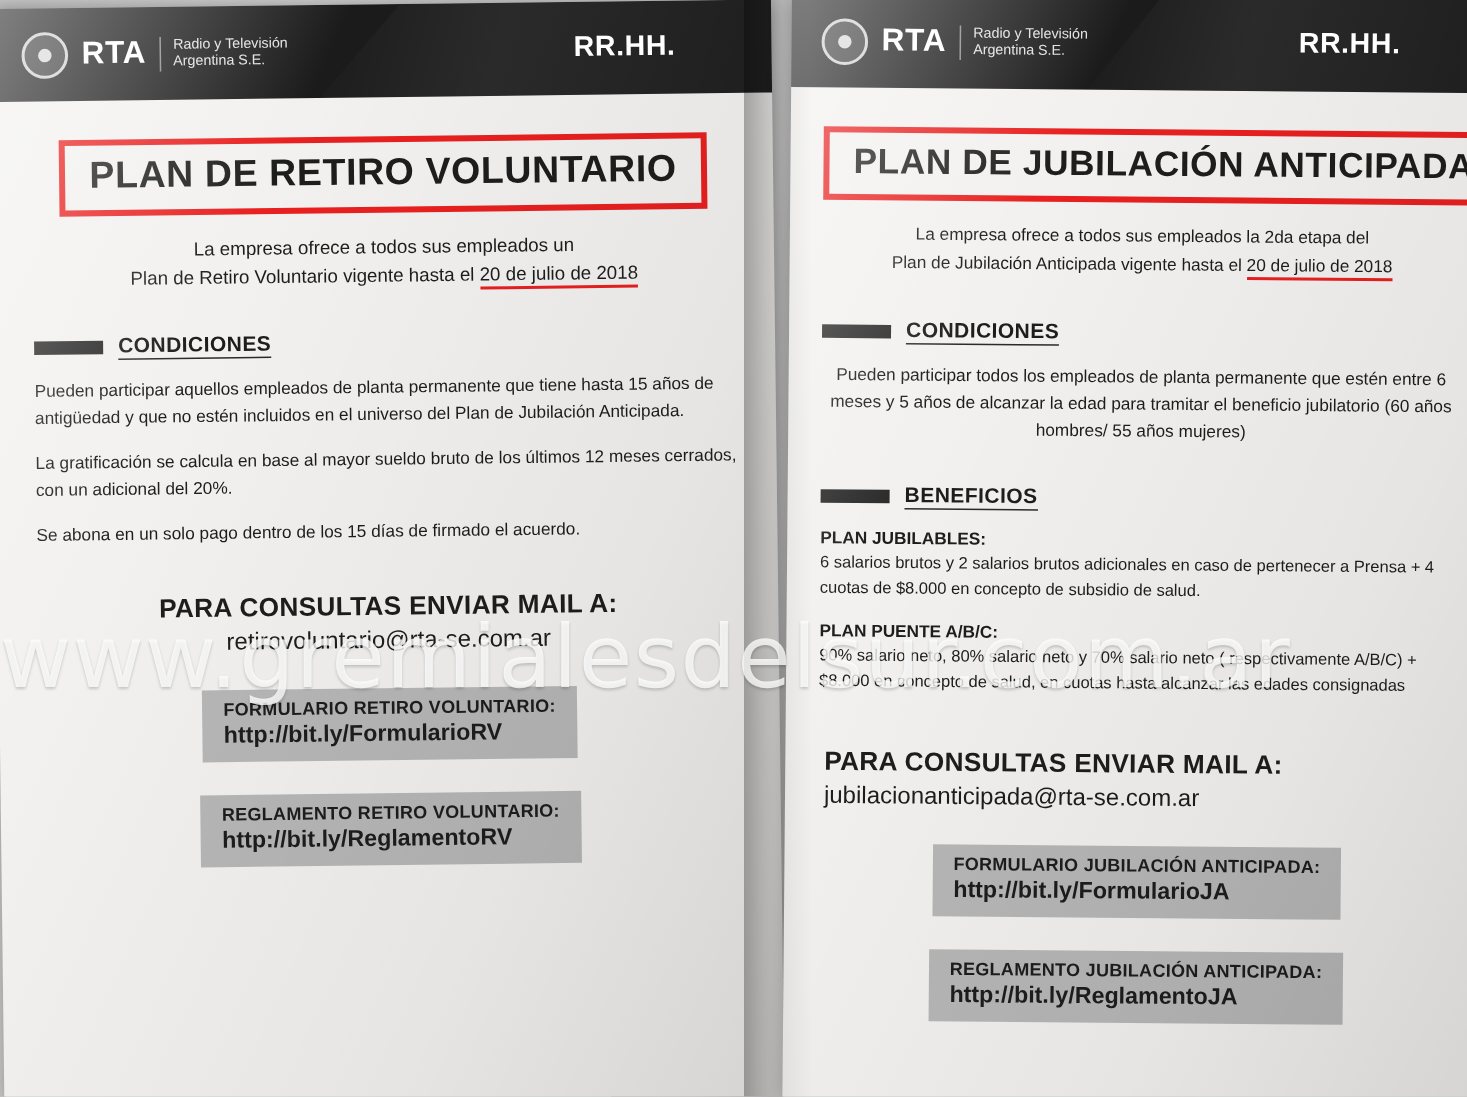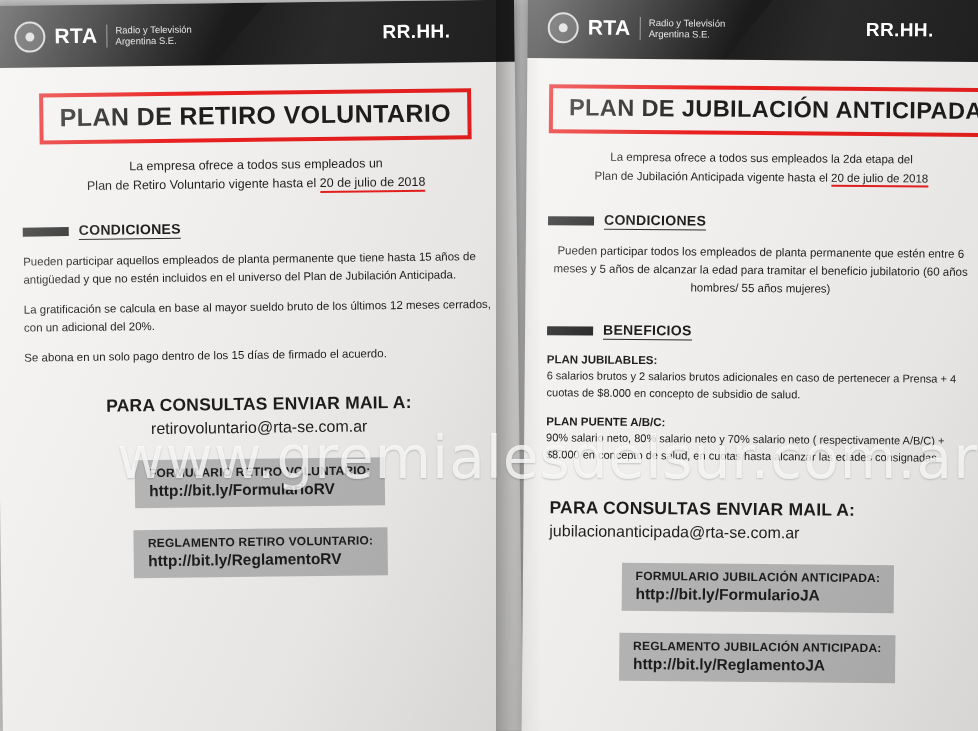--- a/index.html
+++ b/index.html
@@ -217,22 +217,22 @@
   .links-wrap { text-align: center; }
 
   
   #sheet-right .doc-body { padding: 0 22px; }
   #sheet-right .intro { font-size: 11.5px; }
 
   
   #watermark {
     position: absolute;
     left: 0; right: 0;
-    top: 424px;
-    text-align: right;
+    top: 404px;
+    text-align: left;
     font-size: 58px;
     letter-spacing: 1px;
     color: rgba(255,255,255,0.78);
     text-shadow: 0 1px 2px rgba(0,0,0,0.18);
     font-family: "DejaVu Sans", sans-serif;
     pointer-events: none;
     z-index: 50;
     white-space: nowrap;
   }
 

